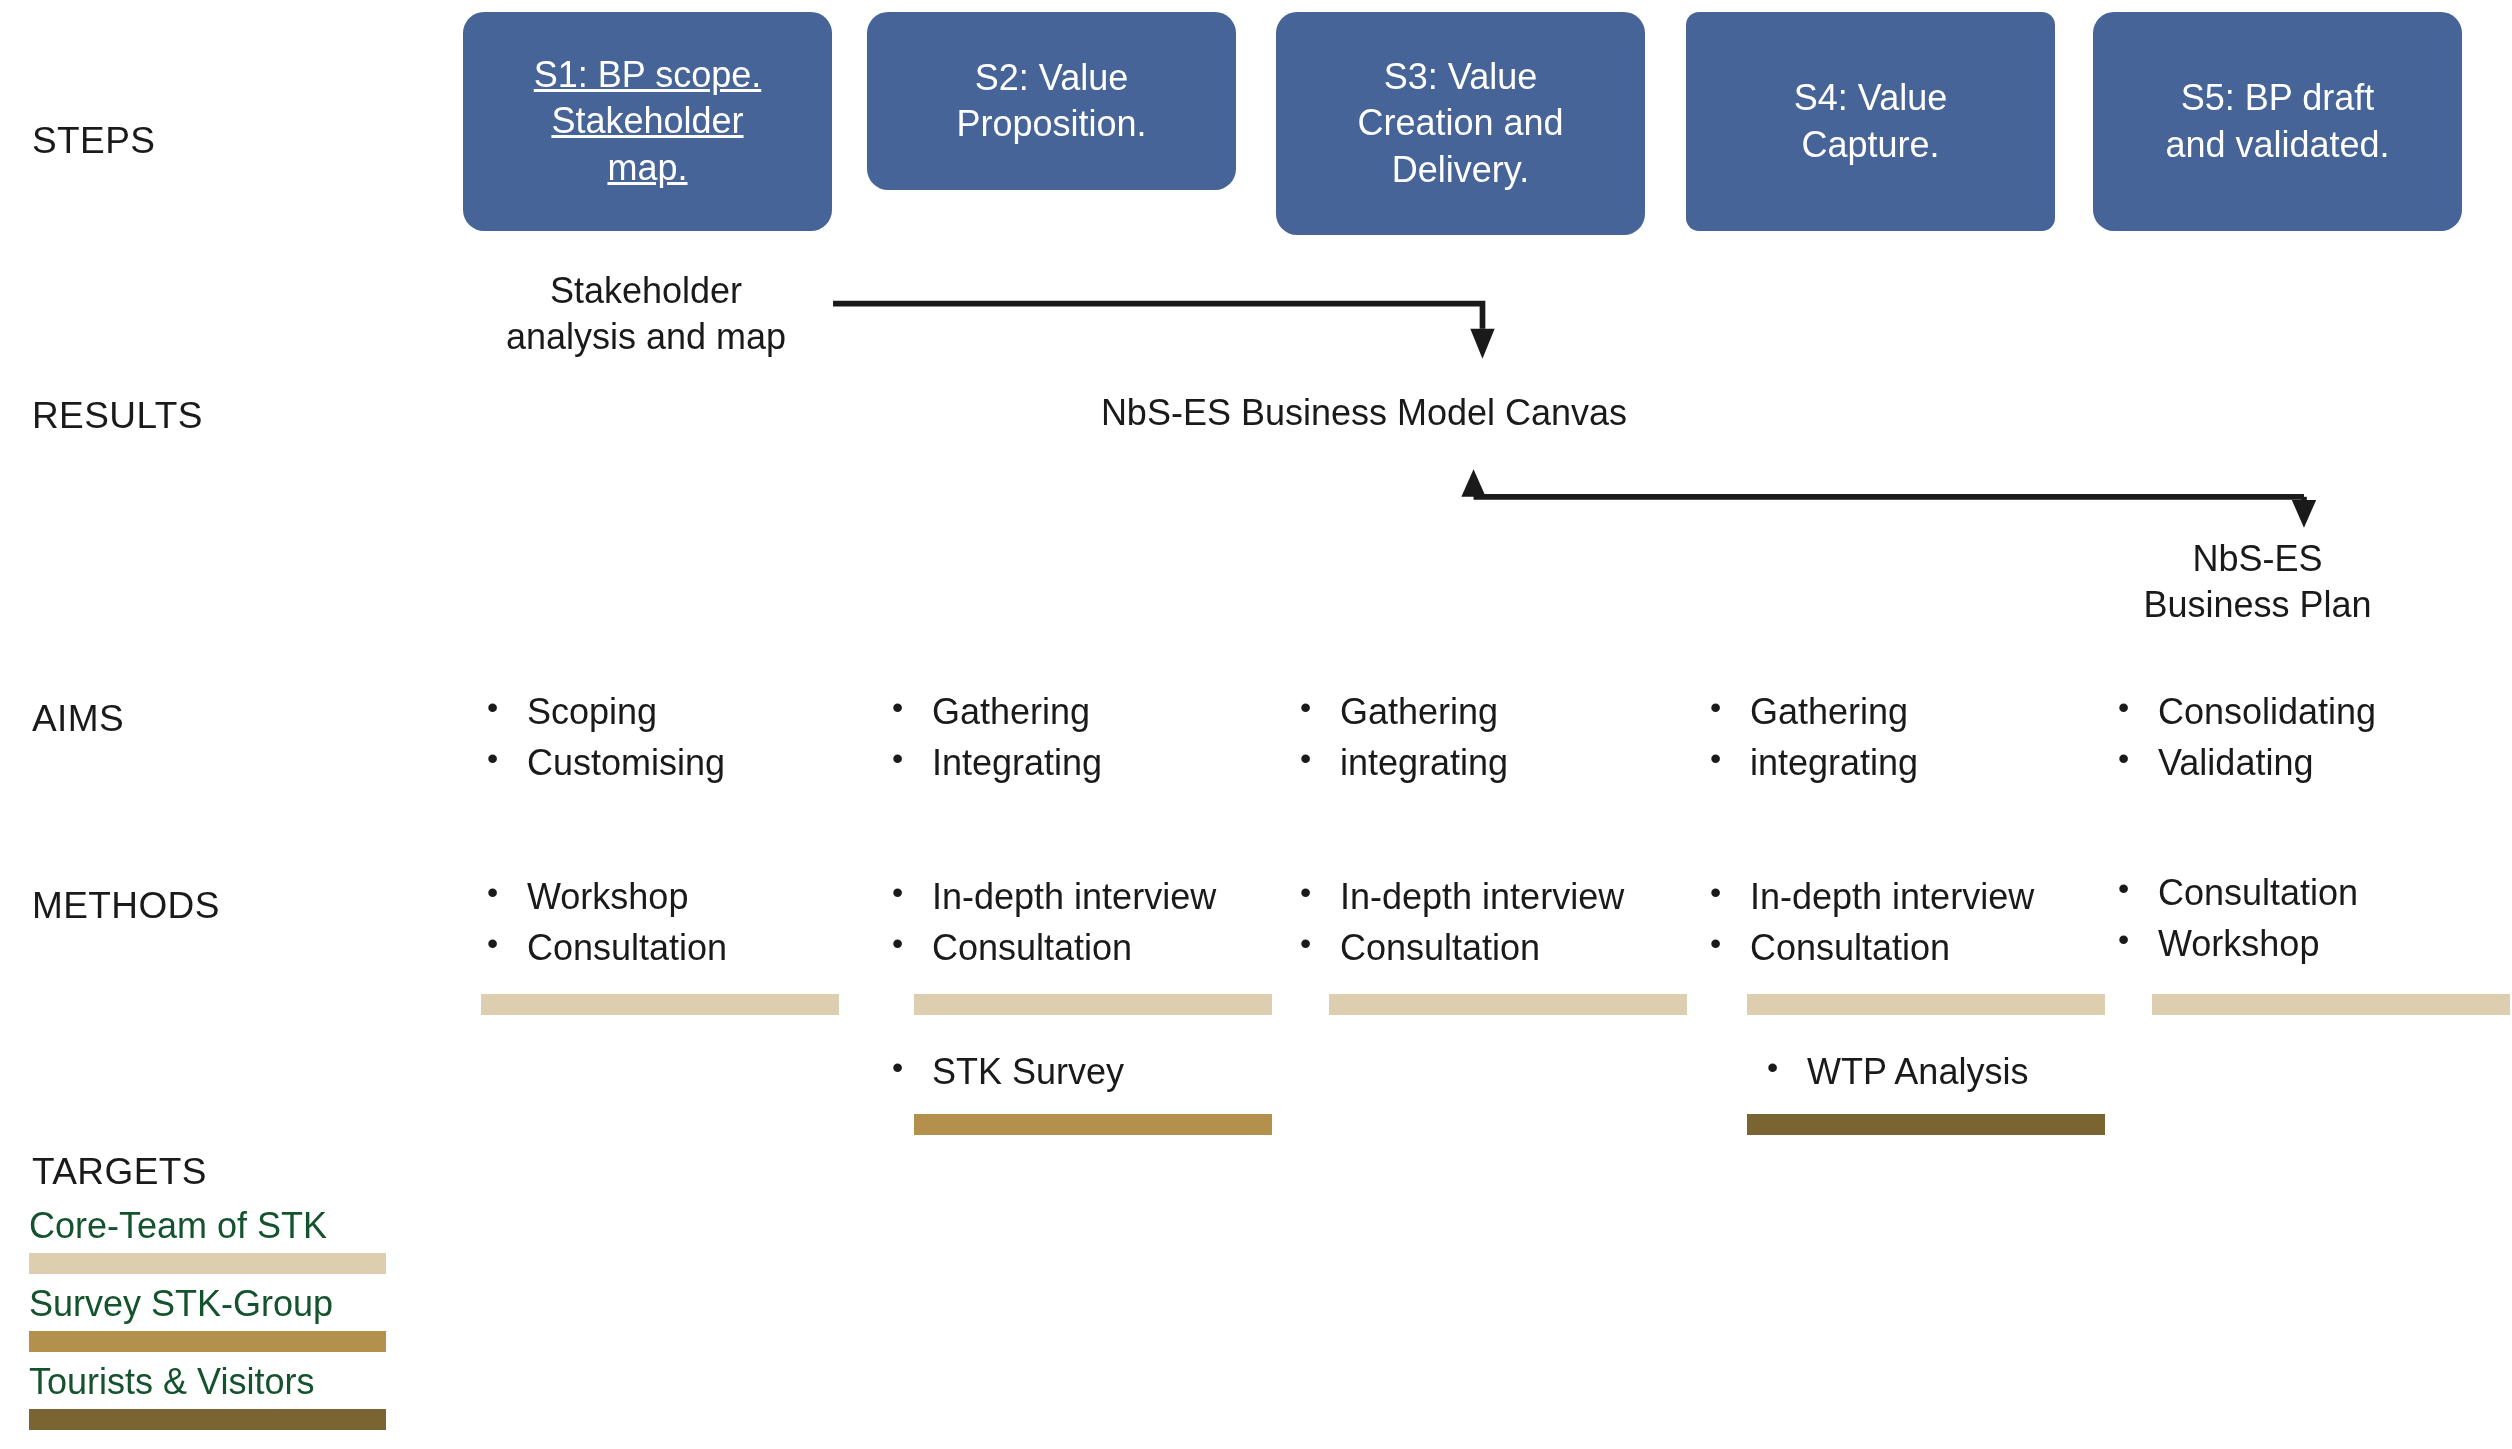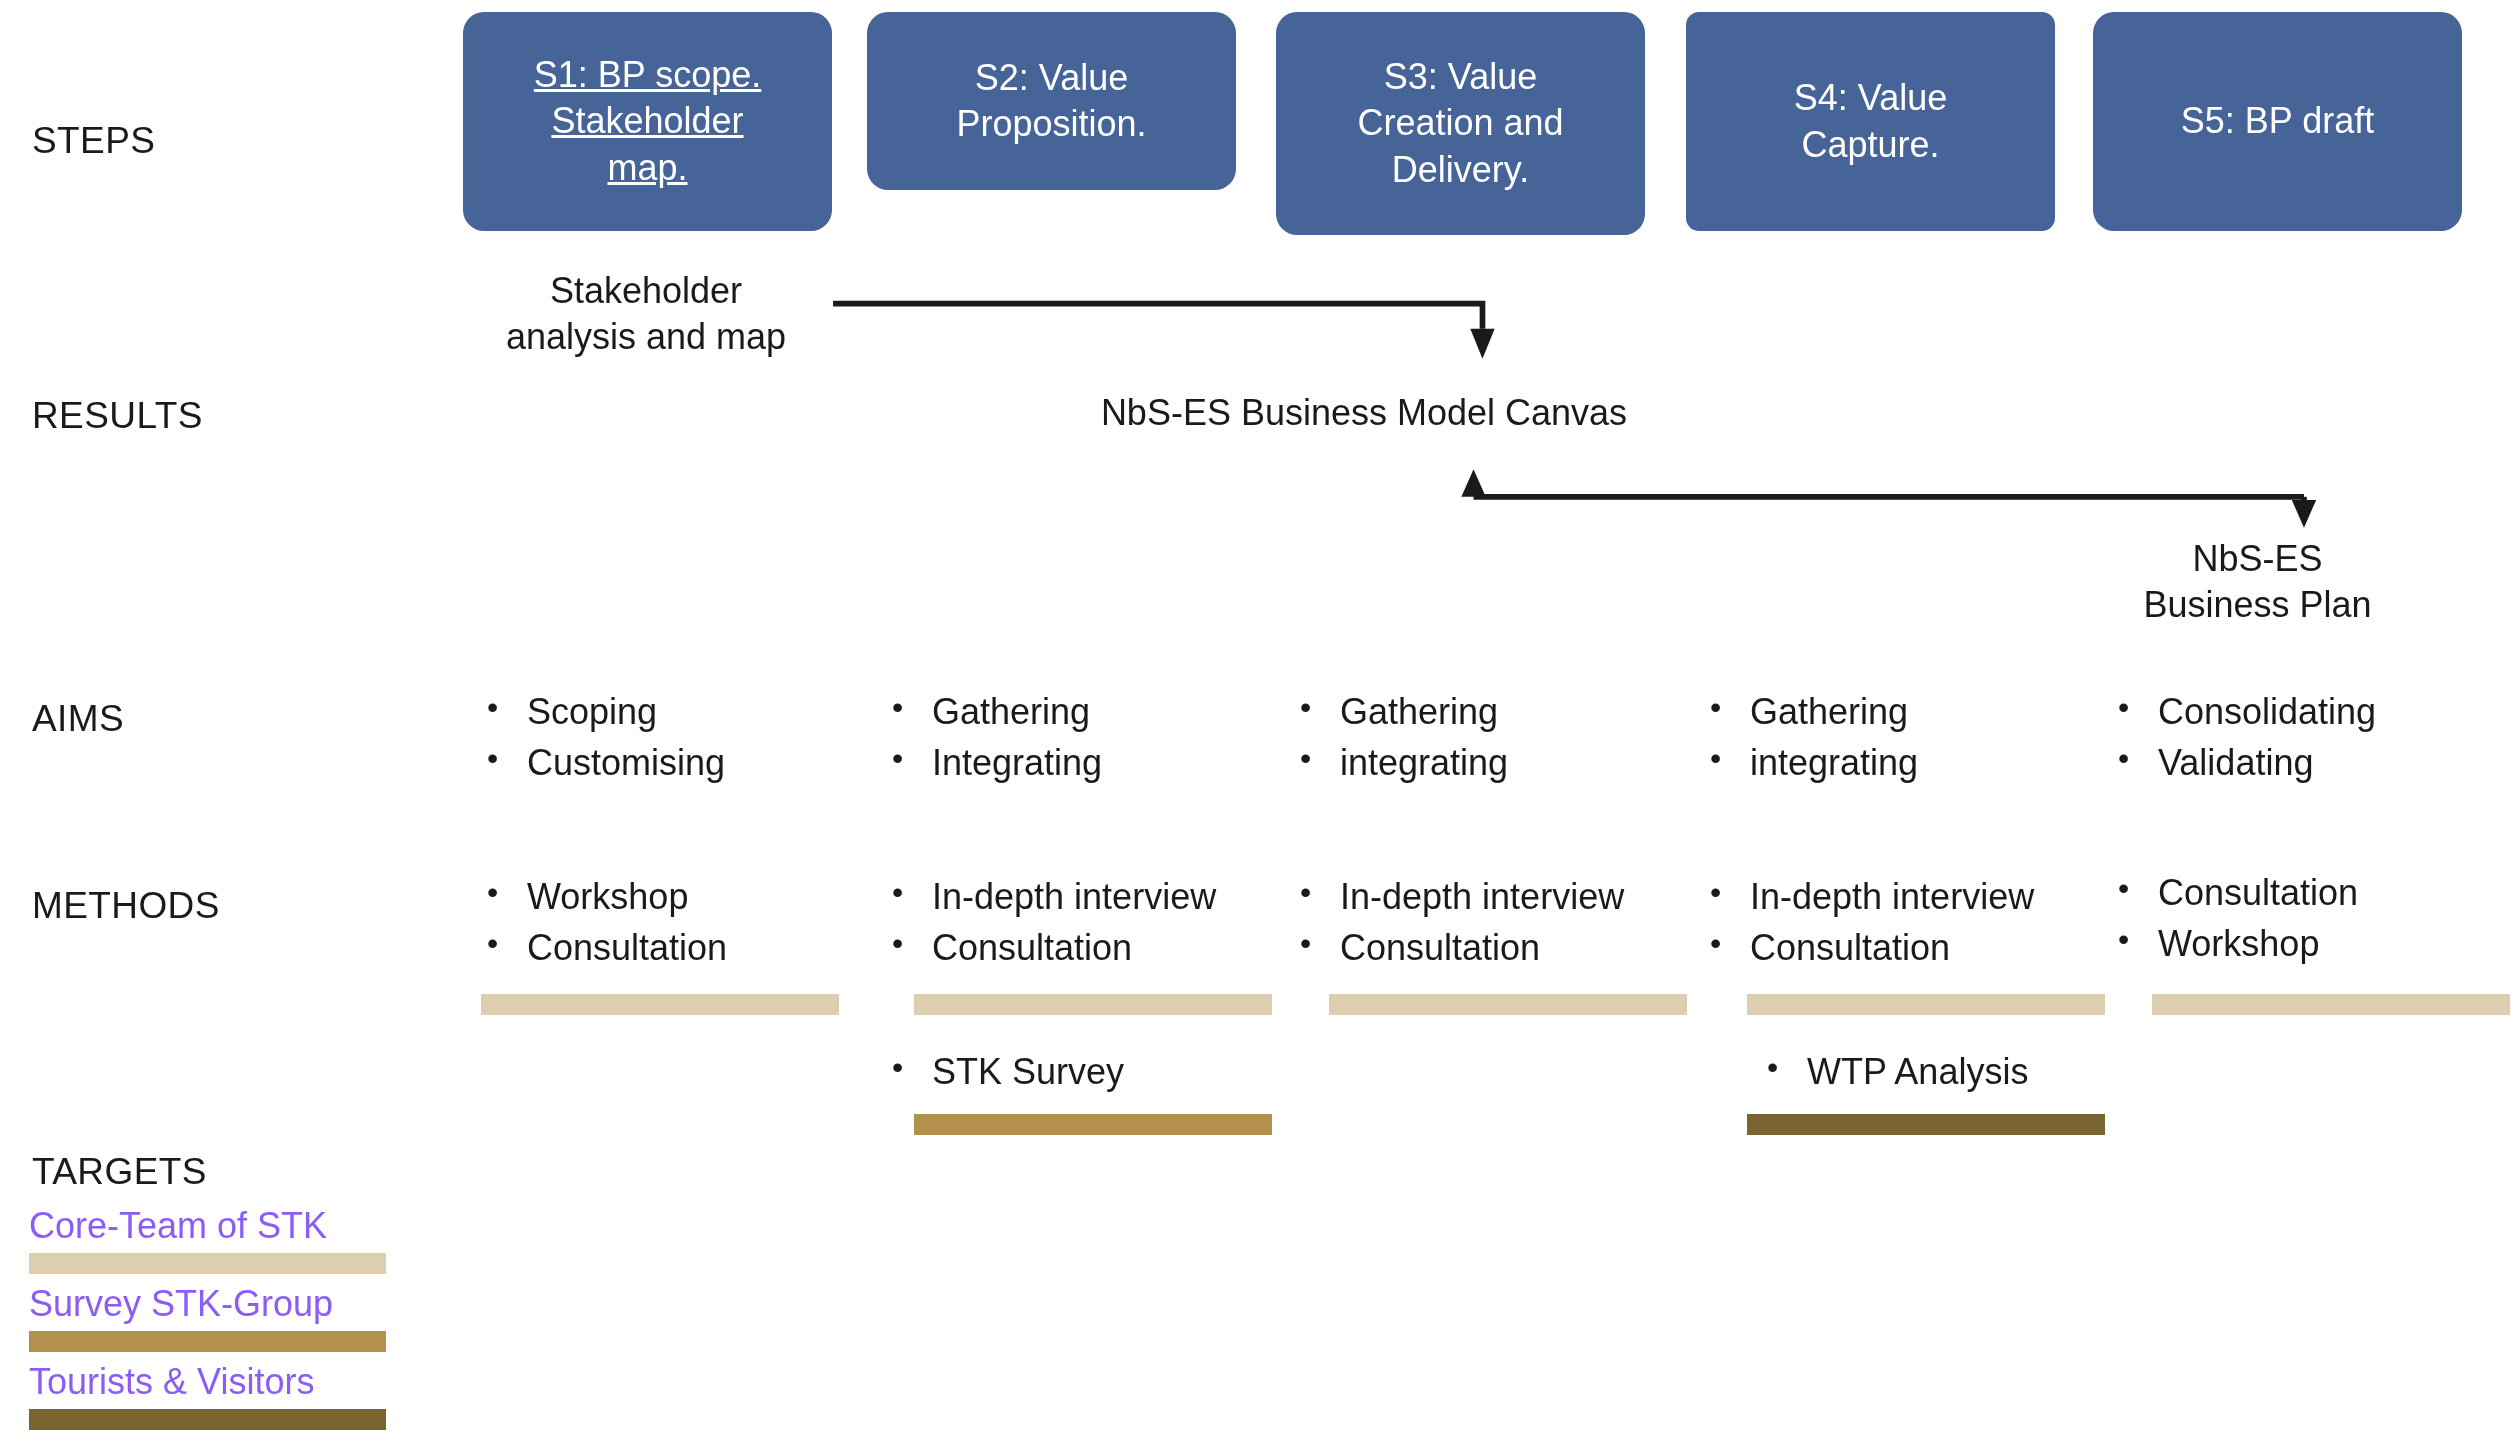--- a/index.html
+++ b/index.html
@@ -82,21 +82,21 @@
 
   
   .bar { height: 21px; }
   .bar-core    { background: #DDCEAF; }
   .bar-broad   { background: #B3914C; }
   .bar-tourist { background: #7A6532; }
 
   
   .legend-label {
     font-size: 36px;
-    color: #8b5cf6;
+    color: #14532d;
     white-space: nowrap;
   }
 </style>
 </head>
 <body>
 
 <div id="canvas">
 
   <div class="abs row-label" style="left:32px; top:120px;">STEPS</div>
 
@@ -134,20 +134,21 @@
   <div class="abs step-box" style="left:1686px; top:12px; width:369px; height:219px;border-radius:13px;">
     <span>
       <span>S4:  Value</span>
       <span>Capture.</span>
     </span>
   </div>
 
   <div class="abs step-box" style="left:2093px; top:12px; width:369px; height:219px;">
     <span>
       <span>S5: BP draft</span>
+      <span>and validated.</span>
     </span>
   </div>
 
   <div class="abs result-text" style="left:447px; top:268px; width:398px;">Stakeholder
 analysis and map</div>
 
   <div class="abs result-text" style="left:2079px; top:536px; width:357px;">NbS-ES
 Business Plan</div>
 
   <div class="abs result-text" style="left:958px; top:390px; width:812px;">NbS-ES Business Model Canvas</div>

